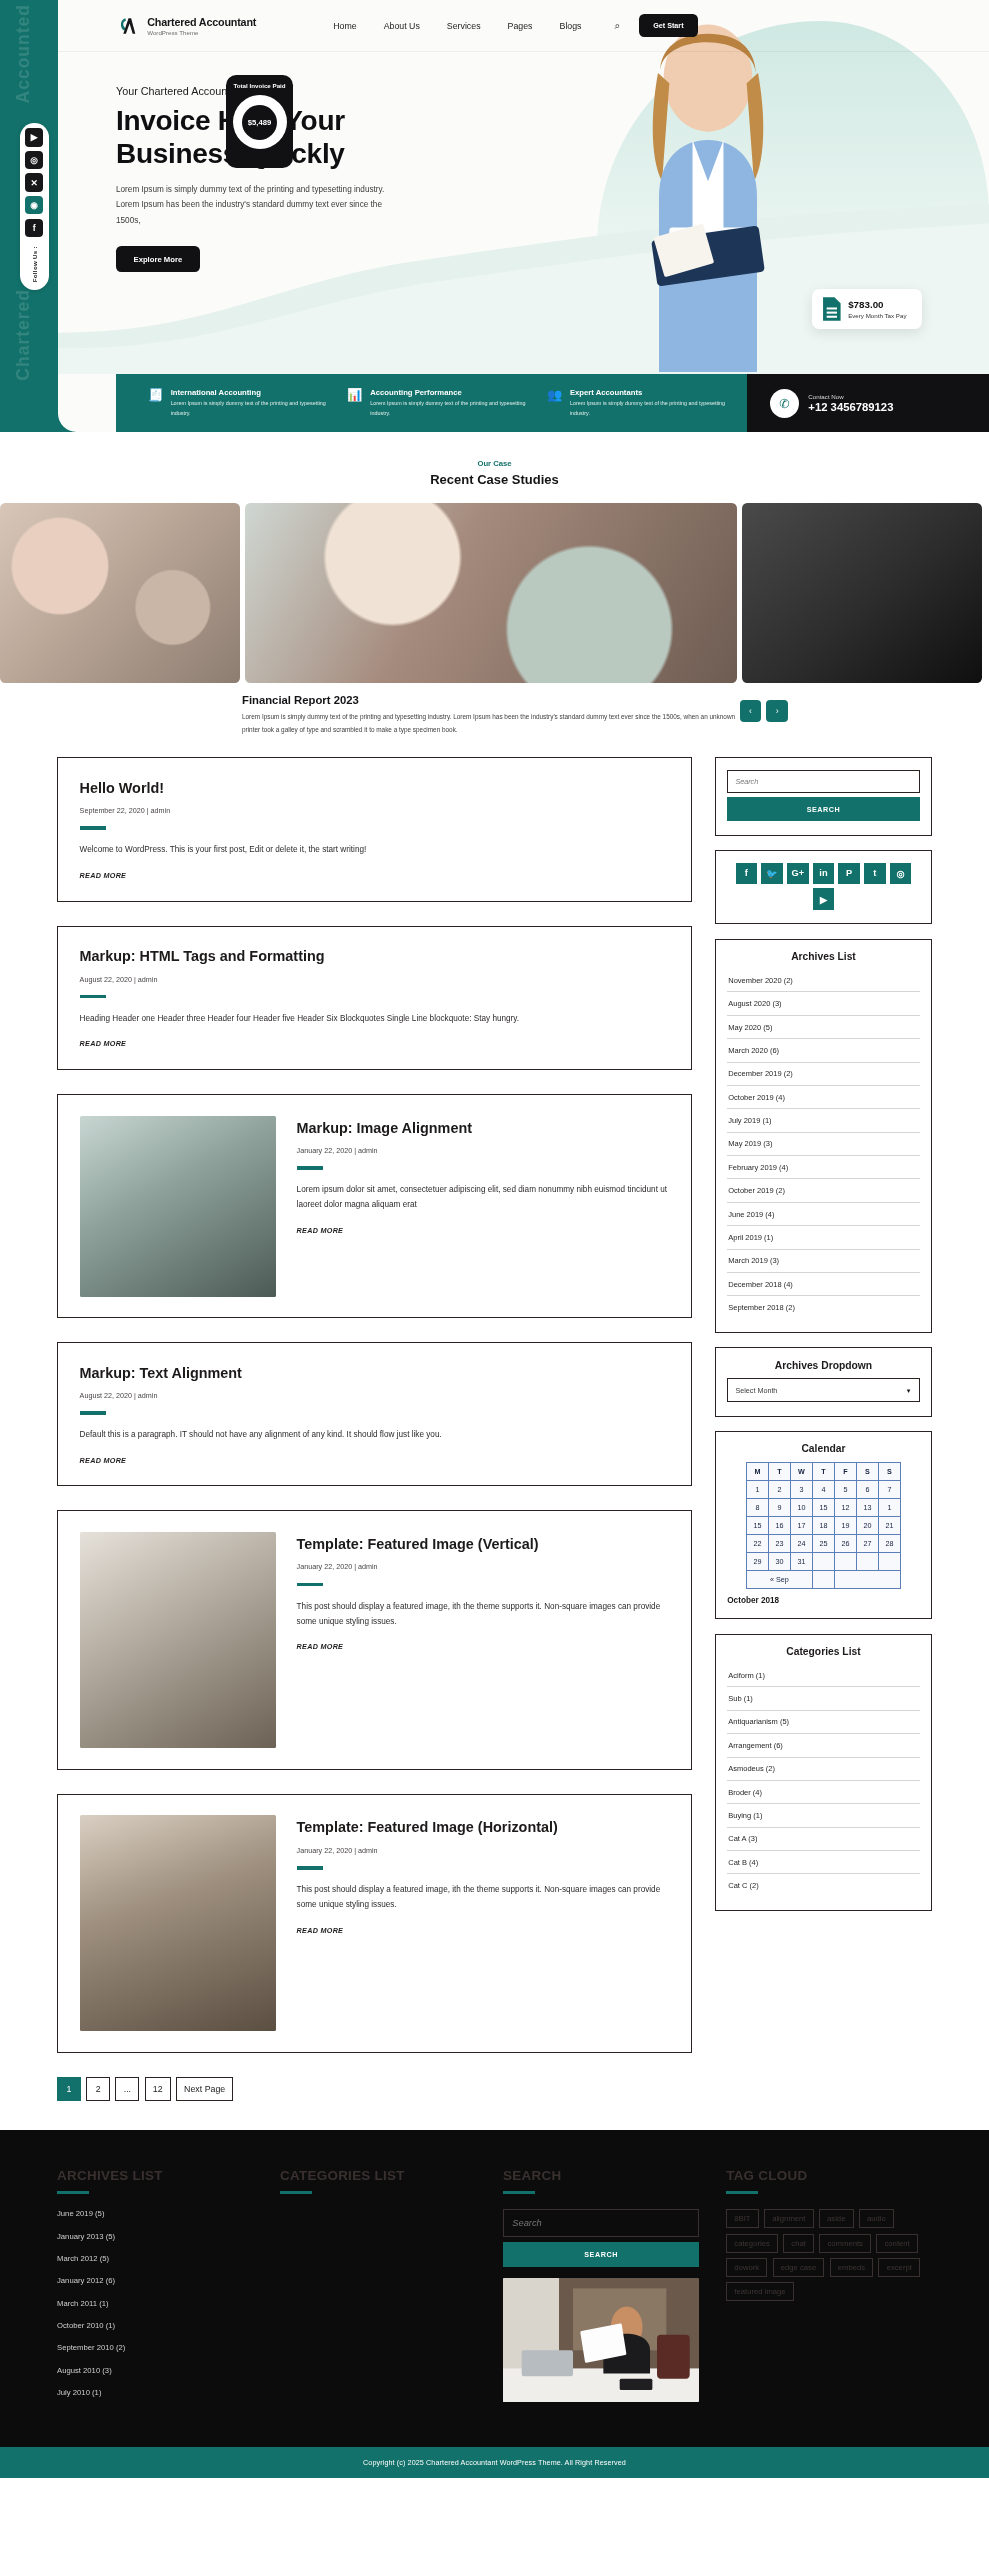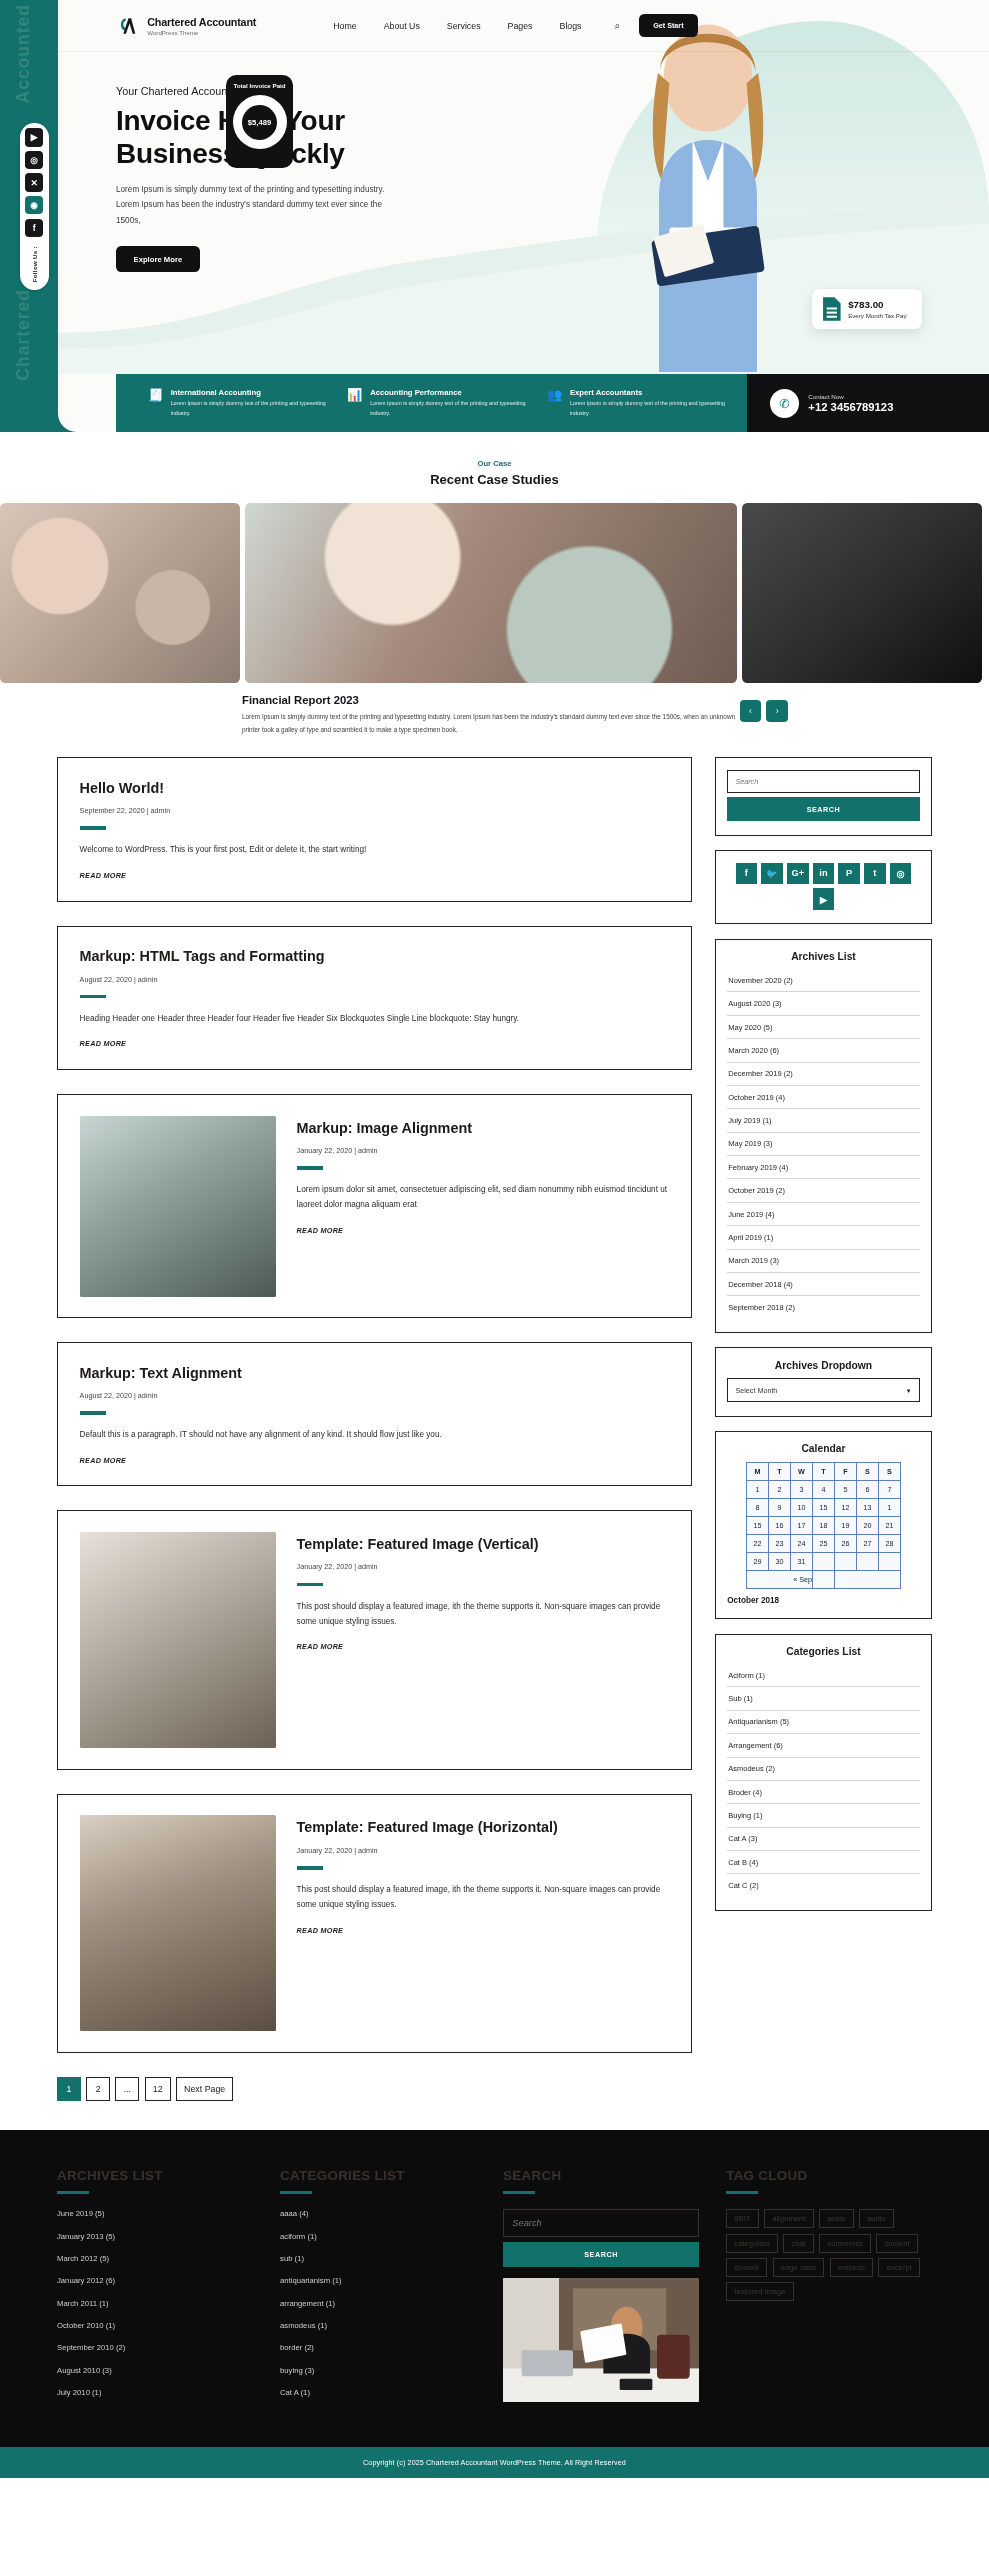--- a/index.html
+++ b/index.html
@@ -238,21 +238,21 @@
   .select-wrap .caret {
     position:absolute; right: 8.2px; top: 50%; transform: translateY(-50%);
     pointer-events:none; font-size: 6.2px; color:#1d1a1a;
   }
   table.cal { border-collapse: collapse; width: 155px; margin: 0 auto; }
   table.cal th, table.cal td {
     border: 0.5px solid #5b7fb9; width: 22px; height: 18px; text-align:center;
     font-size: 7.2px; color:#14213d; background:#f7f9fd;
   }
   table.cal th { font-weight: 800; }
-  table.cal td.nav-cell { text-align:right; }
+  table.cal td.nav-cell { text-align:center; }
   .cal-month { text-align:left; font-size: 8.2px; font-weight: 800; margin-top: 7.2px; color:#1d1a1a;}
 
   
   .footer { background:#0c0c0c; padding: 38px 57px 36px 57px; display:flex; gap: 27px; }
   .fcol { flex: 1; }
   .fcol.tagcol { flex: 1.05; }
   .fcol h4 {
     color:#2b2222; font-size: 13.4px; font-weight: 800; letter-spacing: 0.3px;
     -webkit-text-stroke: 0px; text-transform: uppercase;
     color: #3a3030;
@@ -661,31 +661,20 @@
       <li>October 2010 (1)</li>
       <li>September 2010 (2)</li>
       <li>August 2010 (3)</li>
       <li>July 2010 (1)</li>
     </ul>
   </div>
 
   <div class="fcol">
     <h4>Categories List</h4>
     <div class="fdash"></div>
-    <ul class="flist">
-      <li>aaaa (4)</li>
-      <li>aciform (1)</li>
-      <li>sub (1)</li>
-      <li>antiquarianism (1)</li>
-      <li>arrangement (1)</li>
-      <li>asmodeus (1)</li>
-      <li>border (2)</li>
-      <li>buying (3)</li>
-      <li>Cat A (1)</li>
-    </ul>
   </div>
 
   <div class="fcol">
     <h4>Search</h4>
     <div class="fdash"></div>
     <input class="fsearch-input" placeholder="Search" style="">
     <button class="fsearch-btn">SEARCH</button>
     <div class="fimg">
       <svg width="100%" height="124" viewBox="0 0 420 240" preserveAspectRatio="none">
         <rect width="420" height="240" fill="#6b5a4b"></rect>

